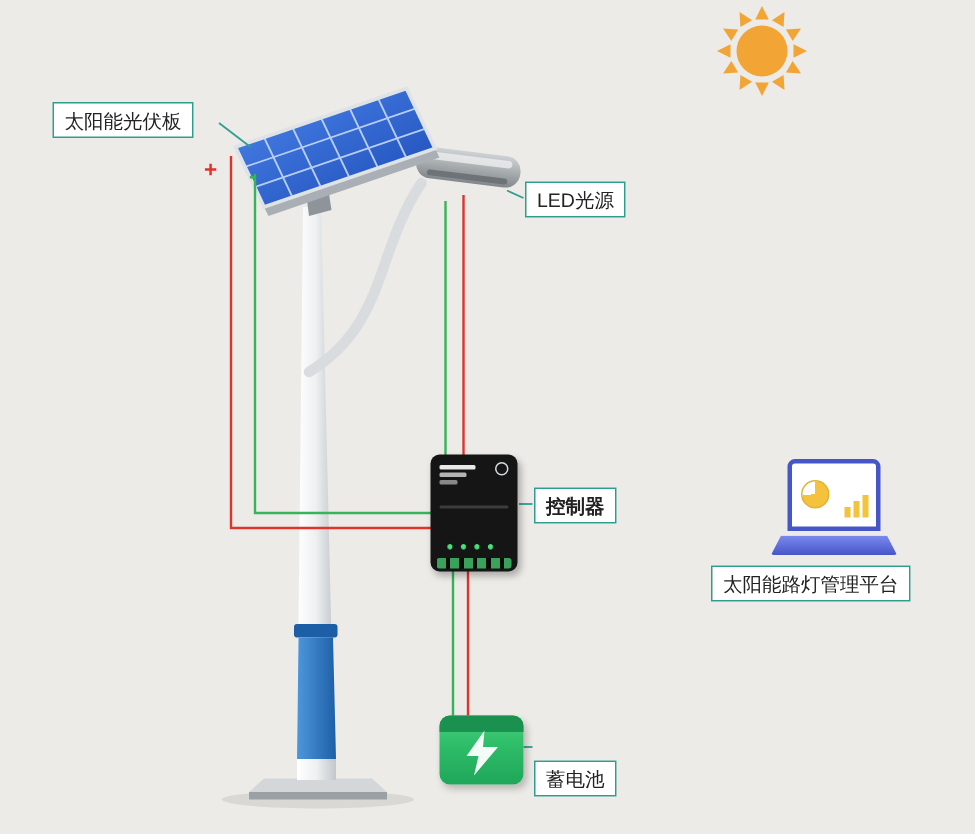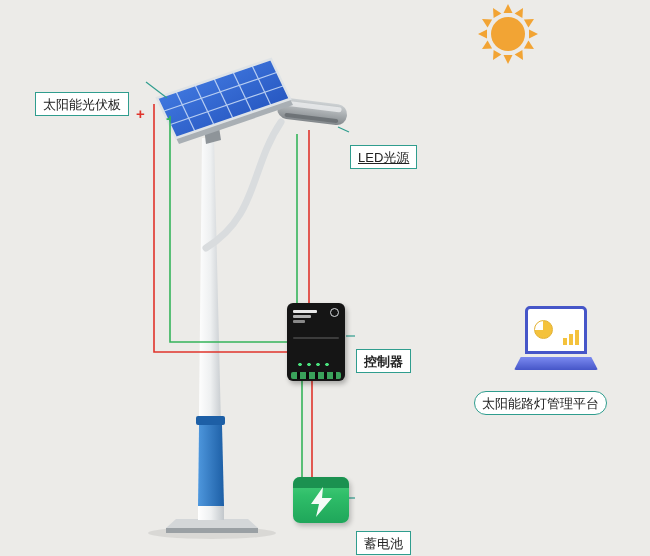--- a/index.html
+++ b/index.html
@@ -20,26 +20,25 @@
   
   .label {
     position: absolute;
     background: #ffffff;
     border: 1.3px solid var(--label-border, #2f9d8e);
     color: var(--label-text, #222);
     font-size: 13px;
     line-height: 1;
     padding: 5px 7px 4px 7px;
     white-space: nowrap;
-    margin-top: 24px;
   }
   .label-panel      { left: 35px;  top: 68px;  }
-  .label-led        { left: 350px; top: 121px; text-decoration: underline; }
+  .label-led        { left: 350px; top: 121px; }
   .label-controller { left: 356px; top: 325px; font-weight: bold; }
-  .label-platform   { left: 474px; top: 367px; border-radius: 12px; }
+  .label-platform   { left: 474px; top: 377px; }
   .label-battery    { left: 356px; top: 507px; }
 
   .sym { position: absolute; font-size: 15px; font-weight: bold; line-height: 1; }
   .sym-plus  { left: 136px; top: 106px; color: var(--wire-red, #e0342b); }
   .sym-minus { left: 166px; top: 110px; color: var(--wire-green, #35b45a); }
 
   .leader { stroke: var(--label-border, #2f9d8e); stroke-width: 1.2; }
 
   
   .sun { position: absolute; left: 466px; top: -4px; width: 84px; height: 84px; }

